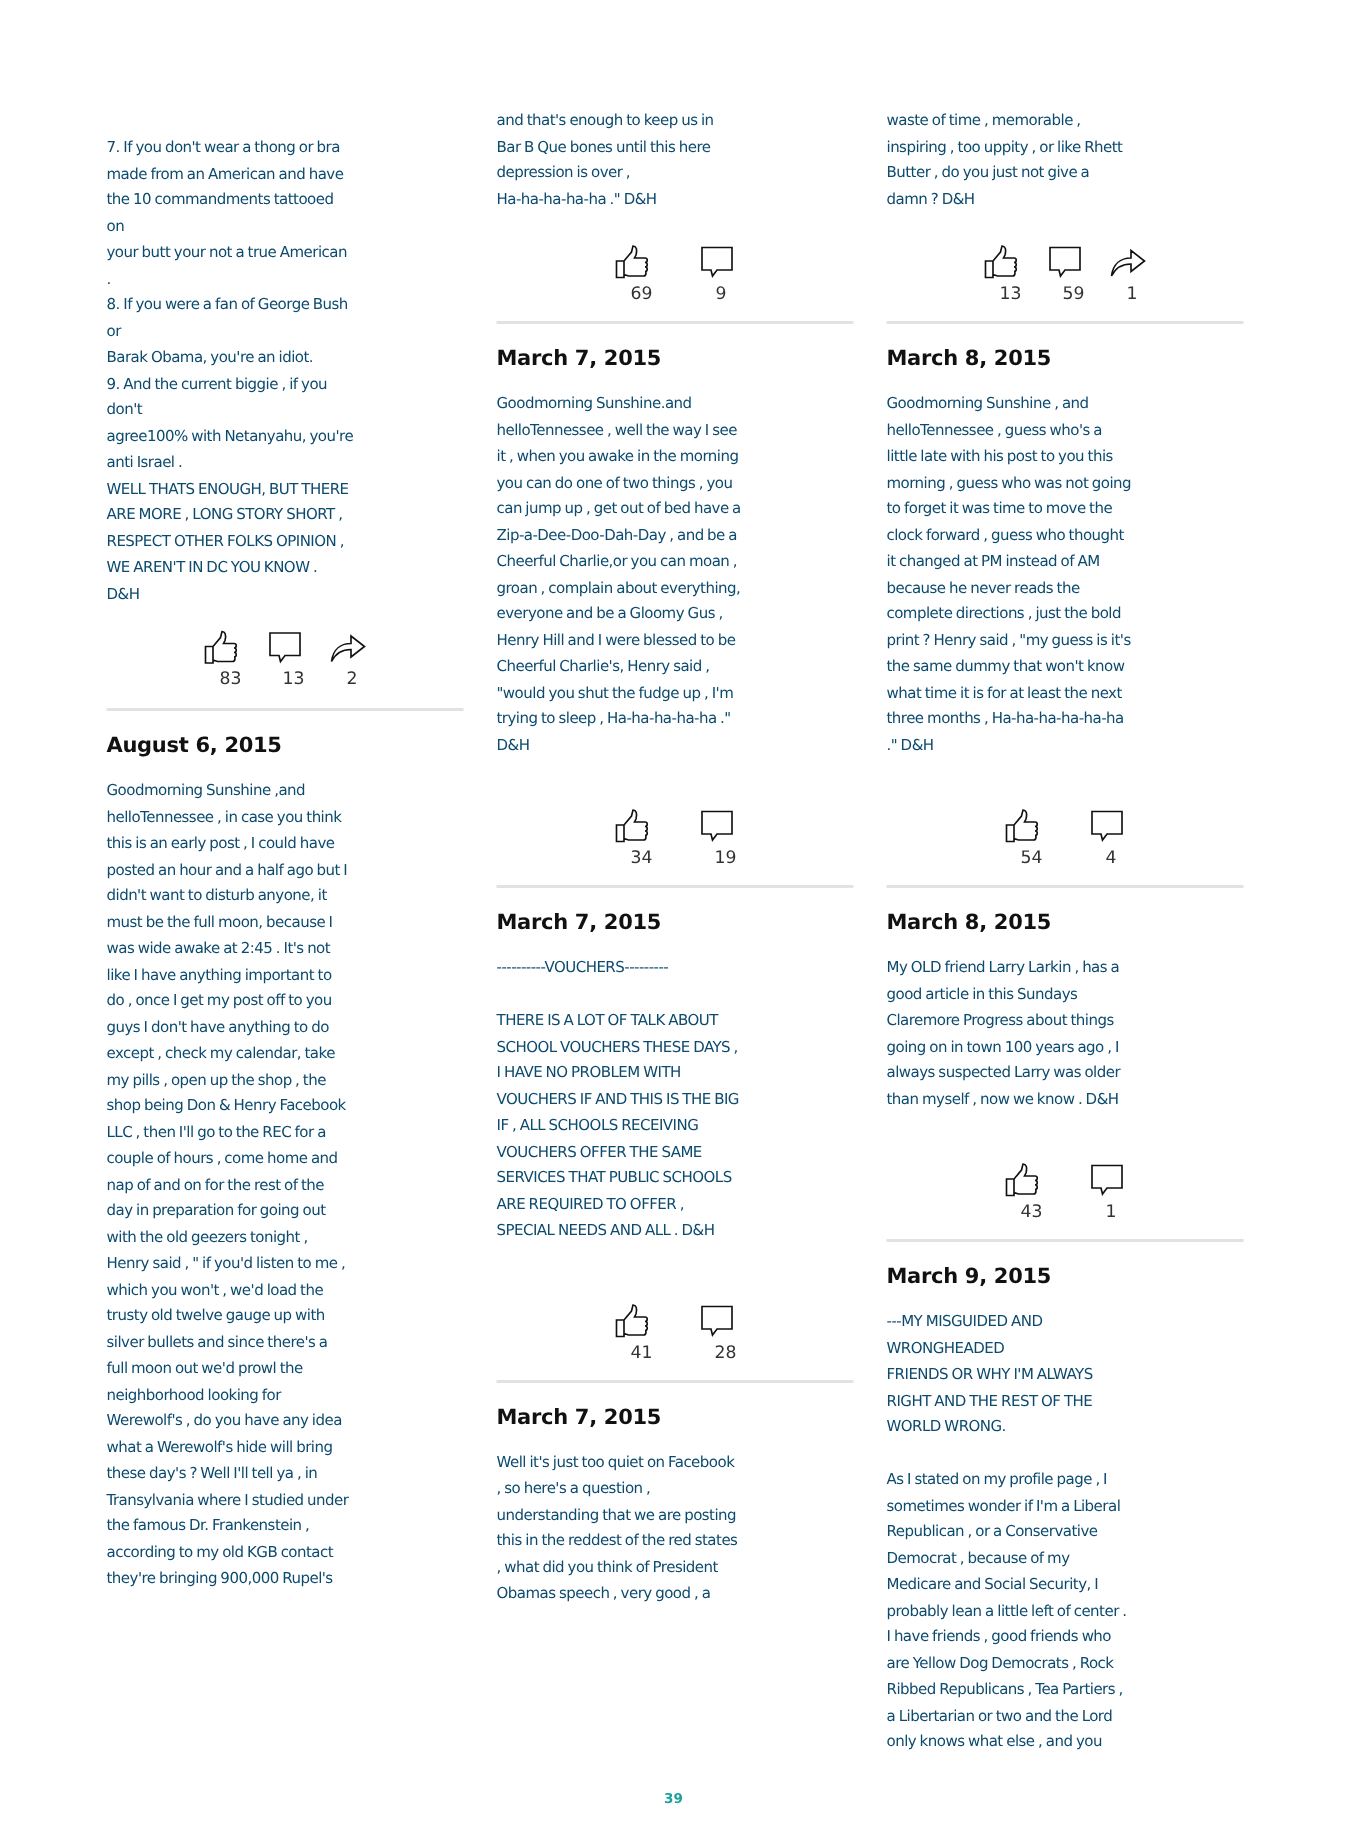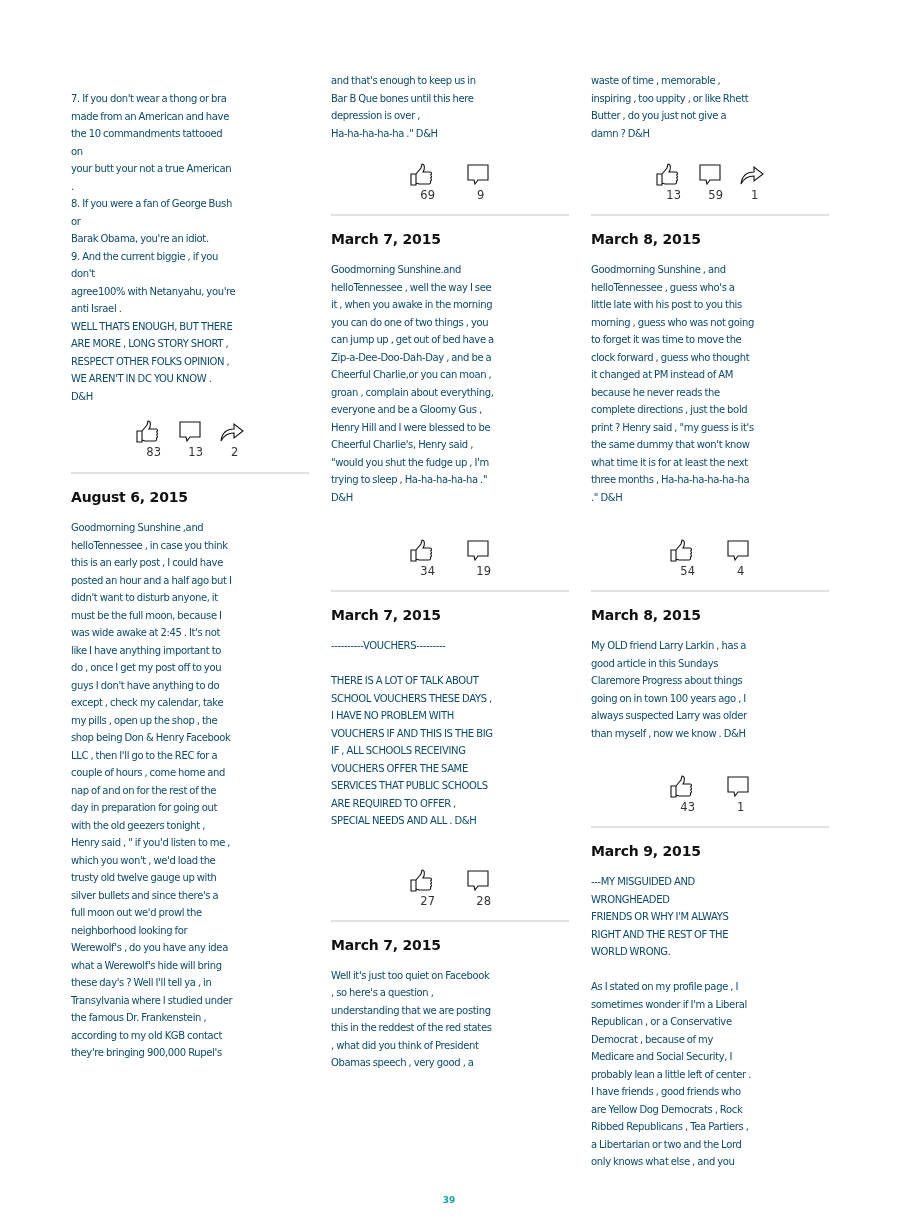--- a/index.html
+++ b/index.html
@@ -163,21 +163,21 @@
 VOUCHERS OFFER THE SAME
 SERVICES THAT PUBLIC SCHOOLS
 ARE REQUIRED TO OFFER ,
 SPECIAL NEEDS AND ALL . D&amp;H</div>
   </div>
   <div class="reactions" style="margin-top:38px;">
     <div class="react" style="margin-right:22px;">
       <svg viewBox="0 0 26 26" fill="none" stroke="#111" stroke-width="1.1">
           <path d="M2 12 H7 V23 H2 Z M7 12 L12 6 L13 2 C15 2 16 4 15 8 L14 10 H21 C23 10 23 13 21 13 C23 13 23 16 21 16 C23 16 23 19 21 19 C22 19 22 22 20 22 H10 L7 21"></path>
         </svg>
-      <span class="count">27</span>
+      <span class="count">41</span>
     </div>
     <div class="react">
       <svg viewBox="0 0 26 26" fill="none" stroke="#111" stroke-width="1.1">
           <path d="M3 3 H23 V18 H13 L10 22 L9 18 H3 Z"></path>
         </svg>
       <span class="count">28</span>
     </div>
   </div>
   <hr class="divider" style="margin-top:12px;">
   <div class="post" style="margin-top:15px;">

